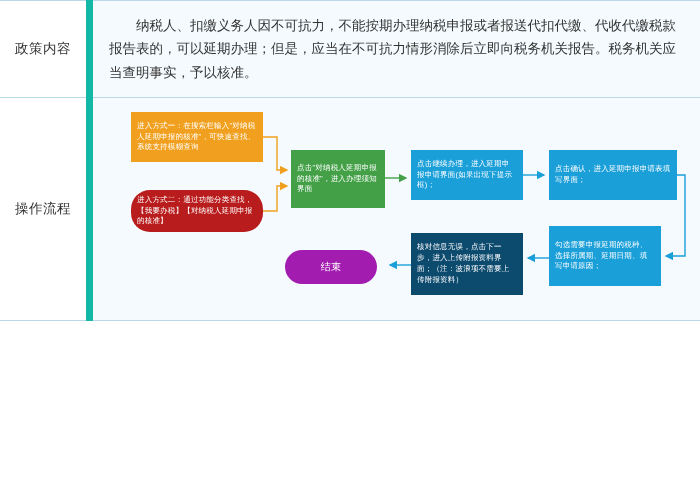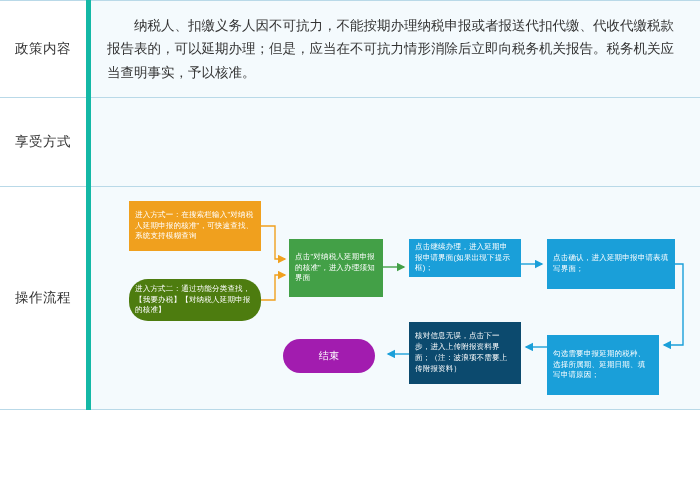--- a/index.html
+++ b/index.html
@@ -24,21 +24,21 @@
     border-top: 1px solid #b9d9e8;
     border-bottom: 1px solid #b9d9e8;
   }
   .label-cell {
     width: 82px;
     text-align: center;
     vertical-align: middle;
     color: #333333;
     font-size: 13.5px;
     letter-spacing: 0.5px;
-    border-right: 5px solid #14b8a6;
+    border-right: 7px solid #14b8a6;
     background: #ffffff;
     padding: 6px 2px;
   }
   .content-cell {
     vertical-align: middle;
     padding: 12px 14px 12px 16px;
     background: #f4fafd;
     line-height: 1.75;
     font-size: 13.5px;
     color: #333333;
@@ -77,39 +77,38 @@
     text-align: left;
     letter-spacing: 0.2px;
   }
   .node.center-text { justify-content: center; text-align: center; }
   .n-entry1 {
     left: 38px; top: 14px; width: 132px; height: 50px;
     background: #f0a01e;
   }
   .n-entry2 {
     left: 38px; top: 92px; width: 132px; height: 42px;
-    background: #4d7c0f;
+    background: #b91c1c;
     border-radius: 19px;
   }
   .n-click {
     left: 198px; top: 52px; width: 94px; height: 58px;
     background: #43a047;
   }
   .n-continue {
-    left: 318px; top: 52px; width: 112px; height: 38px;
+    left: 318px; top: 52px; width: 112px; height: 50px;
     background: #1a9fd9;
   }
   .n-confirm {
     left: 456px; top: 52px; width: 128px; height: 50px;
     background: #1a9fd9;
   }
   .n-fill {
     left: 456px; top: 128px; width: 112px; height: 60px;
     background: #1a9fd9;
-    margin-top: 20px;
   }
   .n-check {
     left: 318px; top: 135px; width: 112px; height: 62px;
     background: #0c4a6e;
   }
   .n-end {
     left: 192px; top: 152px; width: 92px; height: 34px;
     background: #a21caf;
     border-radius: 17px;
     font-size: 10px;
@@ -121,24 +120,20 @@
 </head>
 <body>
 
 <table class="policy-table">
   <tbody>
     <tr class="row-content">
       <td class="label-cell">政策内容</td>
       <td class="content-cell">
         <span class="indent">纳税人、扣缴义务人因不可抗力，不能按期办理纳税申报或者报送代扣代缴、代收代缴税款报告表的，可以延期办理；但是，应当在不可抗力情形消除后立即向税务机关报告。税务机关应当查明事实，予以核准。</span>
       </td>
-    </tr>
-    <tr class="row-enjoy">
-      <td class="label-cell">享受方式</td>
-      <td class="content-cell"></td>
     </tr>
     <tr class="row-flow">
       <td class="label-cell">操作流程</td>
       <td class="content-cell">
         <div class="flow">
           <svg viewBox="0 0 617 222" xmlns="http://www.w3.org/2000/svg">
             <defs>
               <marker id="arrB" markerWidth="7" markerHeight="7" refX="5" refY="3" orient="auto">
                 <path d="M0,0 L6,3 L0,6 z" fill="#1a9fd9"></path>
               </marker>

